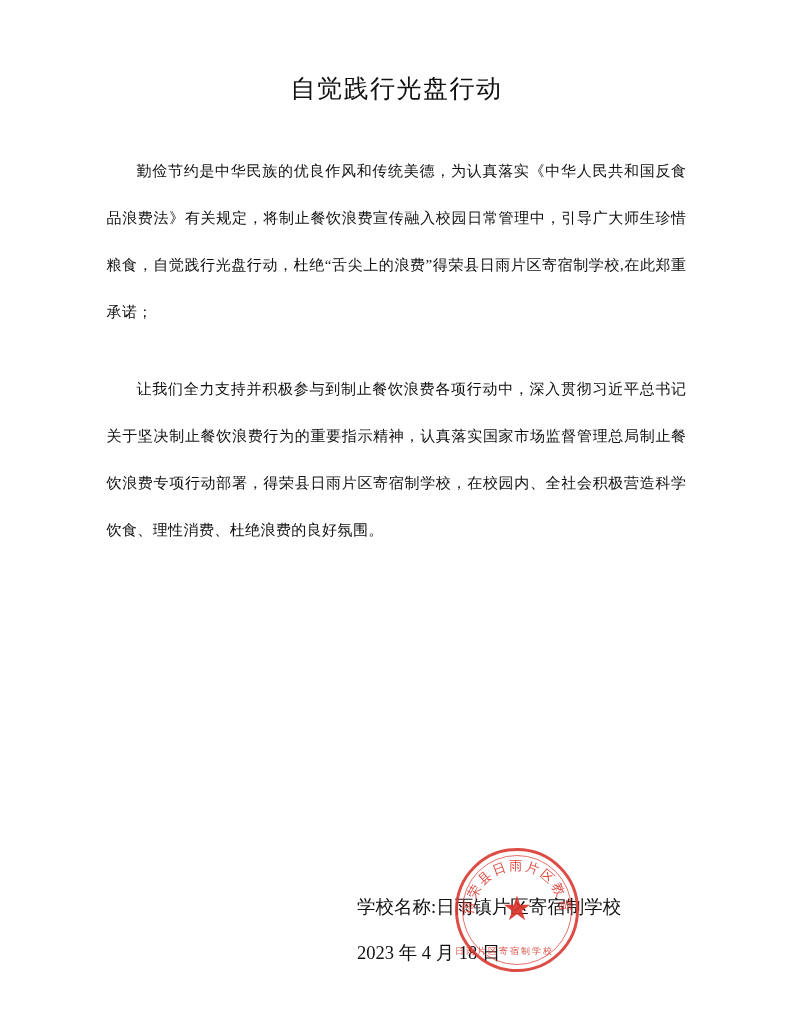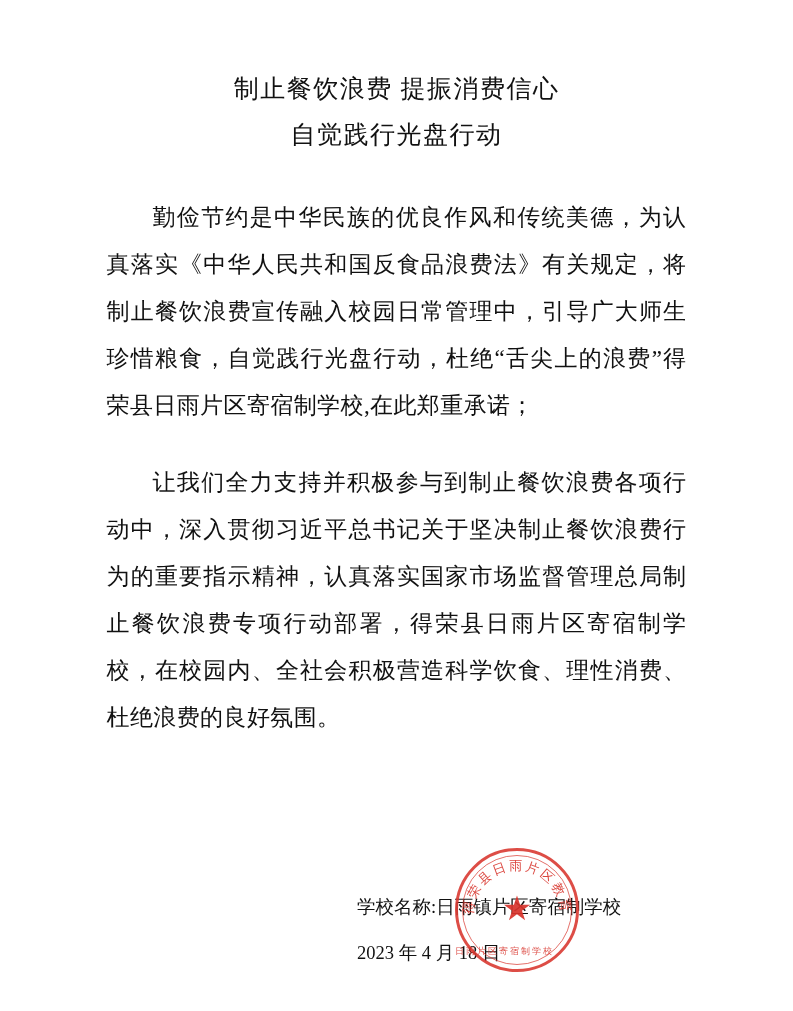--- a/index.html
+++ b/index.html
@@ -32,21 +32,21 @@
     line-height: 46px;
     font-weight: 500;
     color: #111;
   }
   .body-block {
     margin: 0 auto;
     width: 580px;
     padding-top: 36px;
   }
   p.para {
-    font-size: 23px;
+    font-size: 15px;
     line-height: 47px;
     text-align: justify;
     text-indent: 2em;
     margin: 0 0 30px 0;
     letter-spacing: 0.4px;
     color: #111;
   }
   p.para.last {
     margin-bottom: 0;
   }
@@ -119,21 +119,20 @@
     letter-spacing: 2px;
     opacity: 0.85;
   }
 </style>
 </head>
 <body>
 
 <div class="page">
 
   <div class="title-block">
-    <div class="title-line">制止餐饮浪费 提振消费信心</div>
     <div class="title-line">自觉践行光盘行动</div>
   </div>
 
   <div class="body-block">
     <p class="para">勤俭节约是中华民族的优良作风和传统美德，为认真落实《中华人民共和国反食品浪费法》有关规定，将制止餐饮浪费宣传融入校园日常管理中，引导广大师生珍惜粮食，自觉践行光盘行动，杜绝“舌尖上的浪费”得荣县日雨片区寄宿制学校,在此郑重承诺；</p>
     <p class="para last">让我们全力支持并积极参与到制止餐饮浪费各项行动中，深入贯彻习近平总书记关于坚决制止餐饮浪费行为的重要指示精神，认真落实国家市场监督管理总局制止餐饮浪费专项行动部署，得荣县日雨片区寄宿制学校，在校园内、全社会积极营造科学饮食、理性消费、杜绝浪费的良好氛围。</p>
   </div>
 
   <div class="signature-block">
     <div class="sig-line">学校名称:日雨镇片区寄宿制学校</div>

